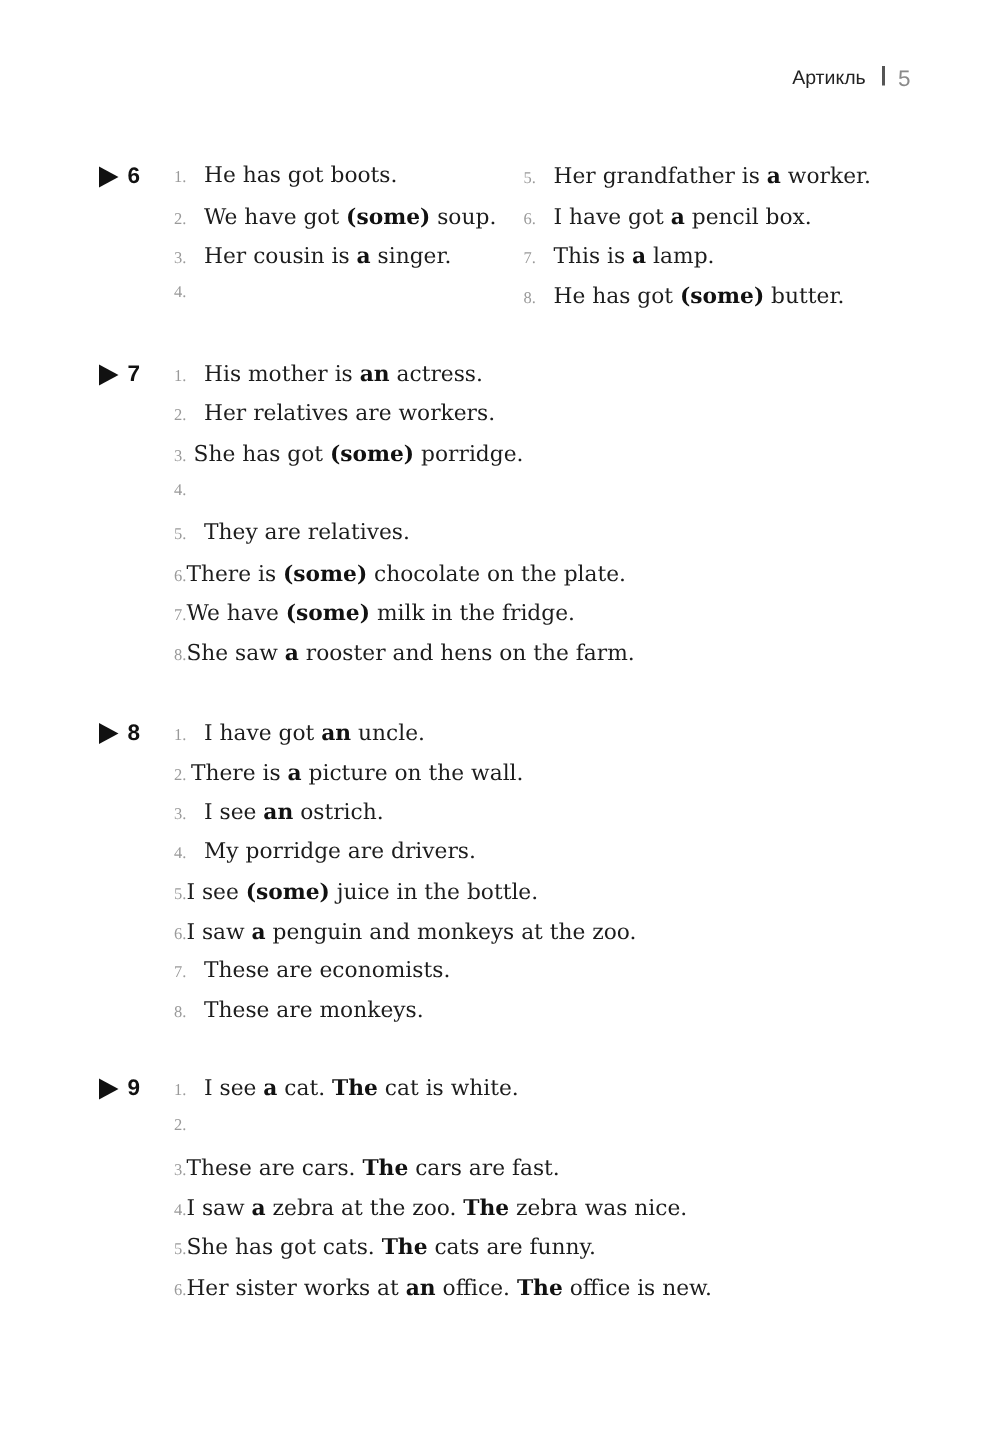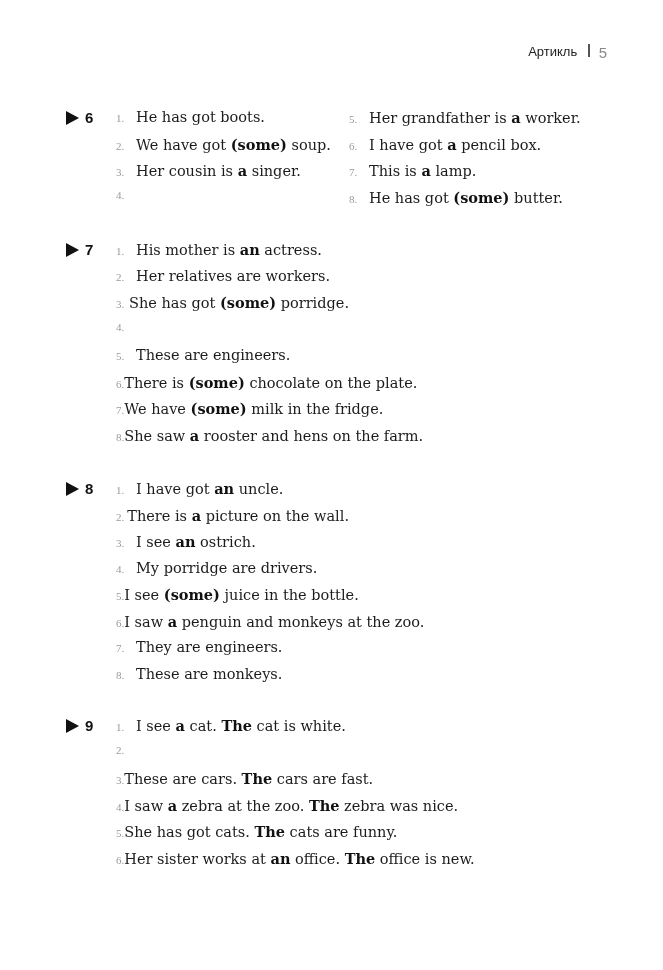--- a/index.html
+++ b/index.html
@@ -90,21 +90,21 @@
           </div>
           <div class="item">
             <span class="num">3.</span>
             <span class="text">She has got <b>(some)</b> porridge.</span>
           </div>
           <div class="item">
             <span class="num">4.</span>
           </div>
           <div class="item">
             <span class="num">5.</span>
-            <span class="text">These are engineers.</span>
+            <span class="text">They are relatives.</span>
           </div>
           <div class="item">
             <span class="num">6.</span>
             <span class="text">There is <b>(some)</b> chocolate on the plate.</span>
           </div>
           <div class="item">
             <span class="num">7.</span>
             <span class="text">We have <b>(some)</b> milk in the fridge.</span>
           </div>
           <div class="item">
@@ -140,21 +140,21 @@
           <div class="item">
             <span class="num">5.</span>
             <span class="text">I see <b>(some)</b> juice in the bottle.</span>
           </div>
           <div class="item">
             <span class="num">6.</span>
             <span class="text">I saw <b>a</b> penguin and monkeys at the zoo.</span>
           </div>
           <div class="item">
             <span class="num">7.</span>
-            <span class="text">They are engineers.</span>
+            <span class="text">These are economists.</span>
           </div>
           <div class="item">
             <span class="num">8.</span>
             <span class="text">These are monkeys.</span>
           </div>
         </div>
       </div>
     </div>
     <div class="exercise" style="top: 717px;">
       <div class="ex-label">

